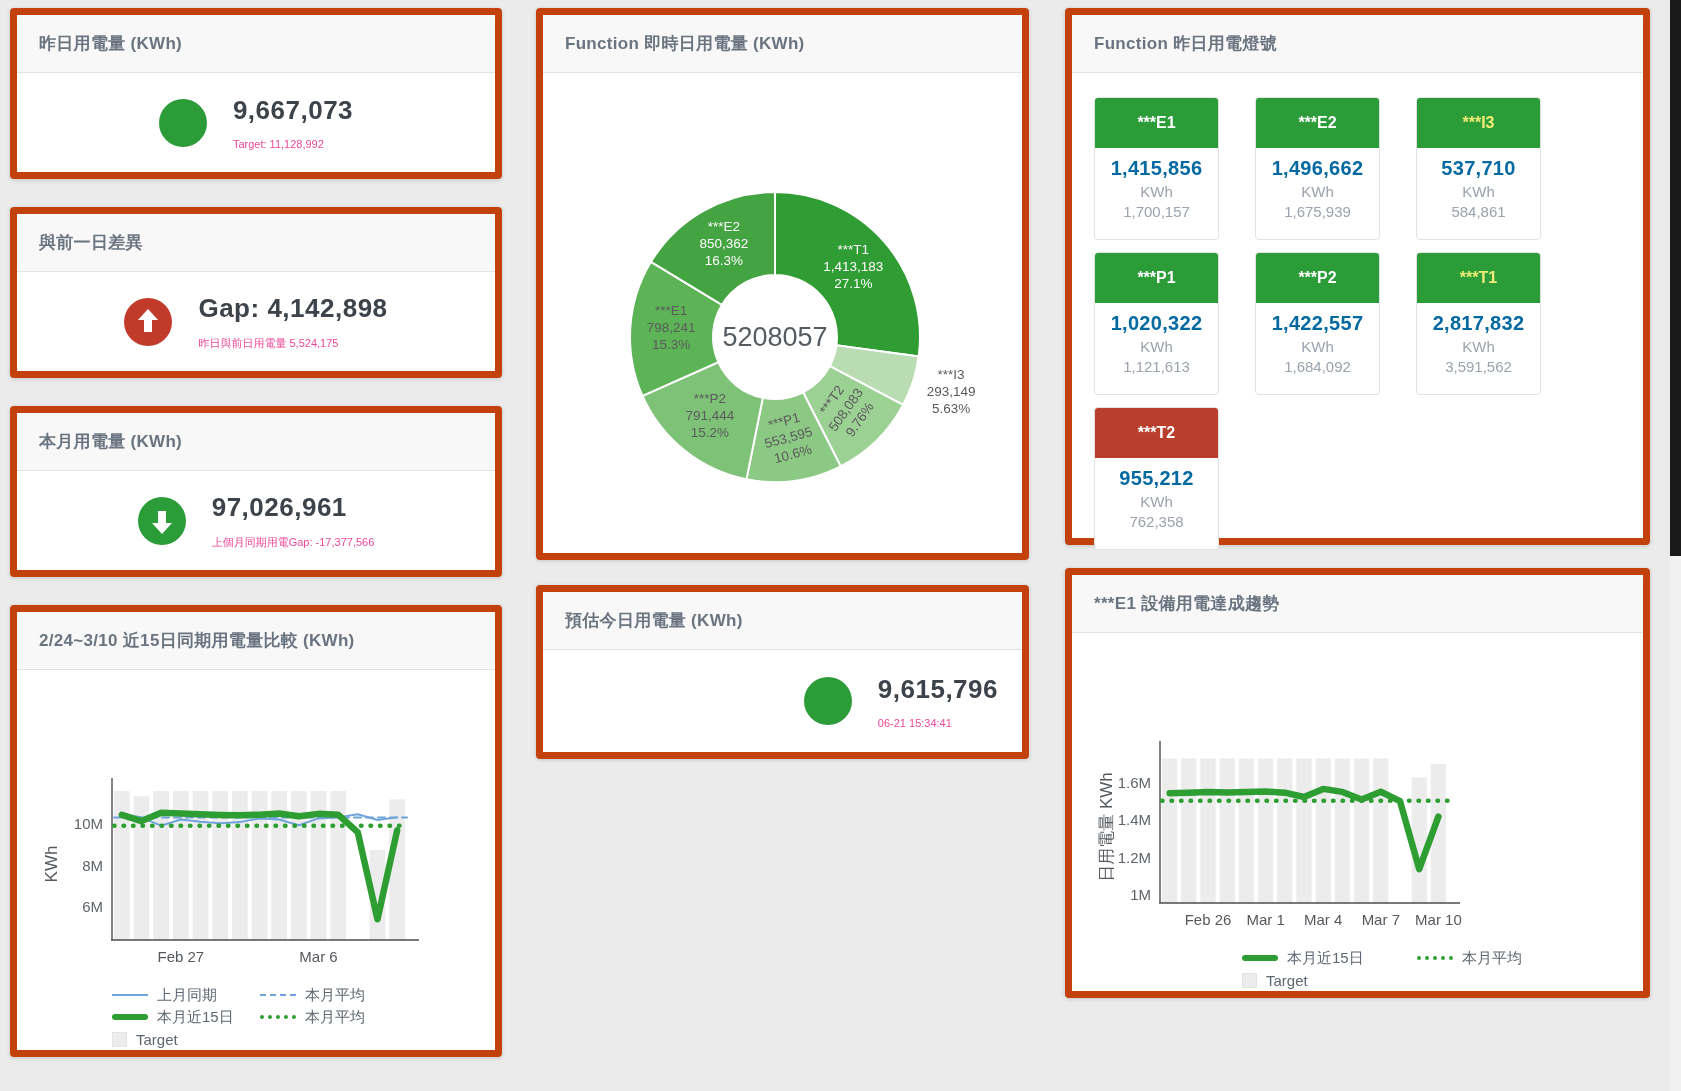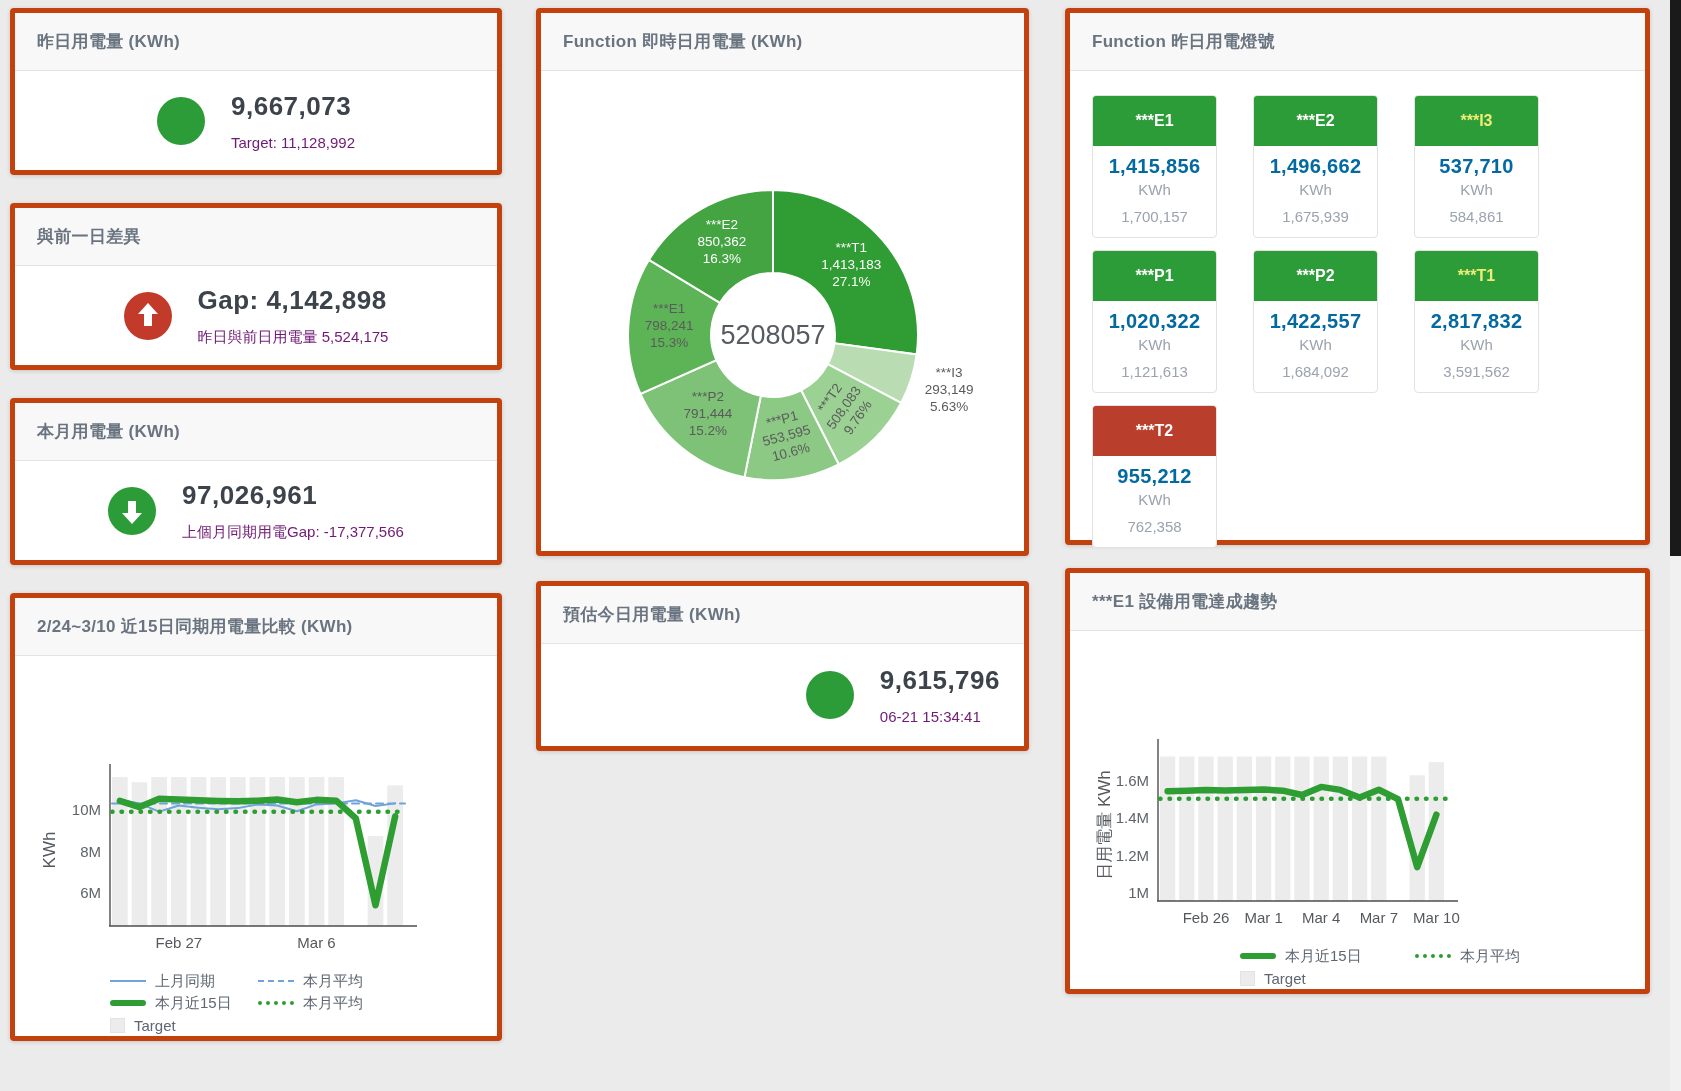--- a/index.html
+++ b/index.html
@@ -10,56 +10,56 @@
     font-family:"Liberation Sans","DejaVu Sans",sans-serif;
     -webkit-font-smoothing:antialiased;
   }
   .page { display:flex; padding:8px 0 0 10px; }
   .col { display:flex; flex-direction:column; }
   .col-left  { width:492px; margin-right:34px; }
   .col-mid   { width:493px; margin-right:36px; }
   .col-right { width:585px; }
 
   .card {
-    background:#fff; border:5px solid #c2410c; border-radius:4px;
+    background:#fff; border:7px solid #c2410c; border-radius:4px;
     box-shadow:0 1px 4px rgba(0,0,0,.16); margin-bottom:28px;
   }
   .card-h {
     background:#f8f8f8; border-bottom:1px solid #e3e3e3;
     border-radius:4px 4px 0 0; padding:17px 22px;
     font-size:17px; font-weight:700; color:#6a7480; letter-spacing:.3px;
   }
   .kpi-body { height:99px; display:flex; align-items:center; justify-content:center; gap:26px; }
   .kpi-body.right { justify-content:flex-end; padding-right:24px; height:102px; }
   .circle { width:48px; height:48px; border-radius:50%; position:relative; flex:0 0 48px; }
   .c-green { background:#2b9c38; }
   .c-red   { background:#c23b2a; }
   .arr .tri  { position:absolute; left:14px;  width:0; height:0;
                border-left:10px solid transparent; border-right:10px solid transparent; }
   .arr .stem { position:absolute; left:20px; width:8px; height:13px; background:#fff; }
   .arr-up .tri    { top:11px; border-bottom:11px solid #fff; }
   .arr-up .stem   { top:21px; }
   .arr-down .tri  { bottom:11px; border-top:11px solid #fff; }
   .arr-down .stem { bottom:21px; }
   .kpi-text .big { font-size:26px; font-weight:700; color:#3d434b; letter-spacing:.5px; }
-  .kpi-text .sub { font-size:15px; color:#701a75; margin-top:12px; }
+  .kpi-text .sub { font-size:11px; color:#ec4899; margin-top:12px; }
 
   .donut-body { padding-top:6px; }
   .chart-body { padding-top:18px; }
   svg text { font-family:"Liberation Sans","DejaVu Sans",sans-serif; }
 
   .tiles { padding:24px 0 0 22px; display:grid;
            grid-template-columns:repeat(3,125px); column-gap:36px; row-gap:12px; }
   .tile  { border:1px solid #e2e2e2; border-radius:4px; background:#fff; height:143px; }
   .tile-h{ height:50px; line-height:50px; text-align:center; font-weight:700;
            font-size:16px; border-radius:3px 3px 0 0; }
   .tile-b{ text-align:center; padding:9px 2px 10px; }
   .tile-v{ font-size:20px; font-weight:700; color:#0369a1; letter-spacing:.3px; }
   .tile-u{ font-size:15px; color:#9ba3ae; margin-top:3px; }
-  .tile-t{ font-size:15px; color:#9ba3ae; margin-top:10px; }
+  .tile-t{ font-size:15px; color:#9ba3ae; margin-top:3px; }
 
   .legend { }
   .lg-compare { margin-left:95px; }
   .lg-trend   { margin-left:170px; }
   .lg-row { display:flex; height:22px; align-items:center; }
   .lg-item { display:flex; align-items:center; gap:9px; font-size:15px; color:#5e6771; }
   .lg-col1 { width:148px; }
   .lg-trend .lg-col1 { width:175px; }
   .mk { display:inline-block; }
   .mk-line   { width:36px; height:2px; }

